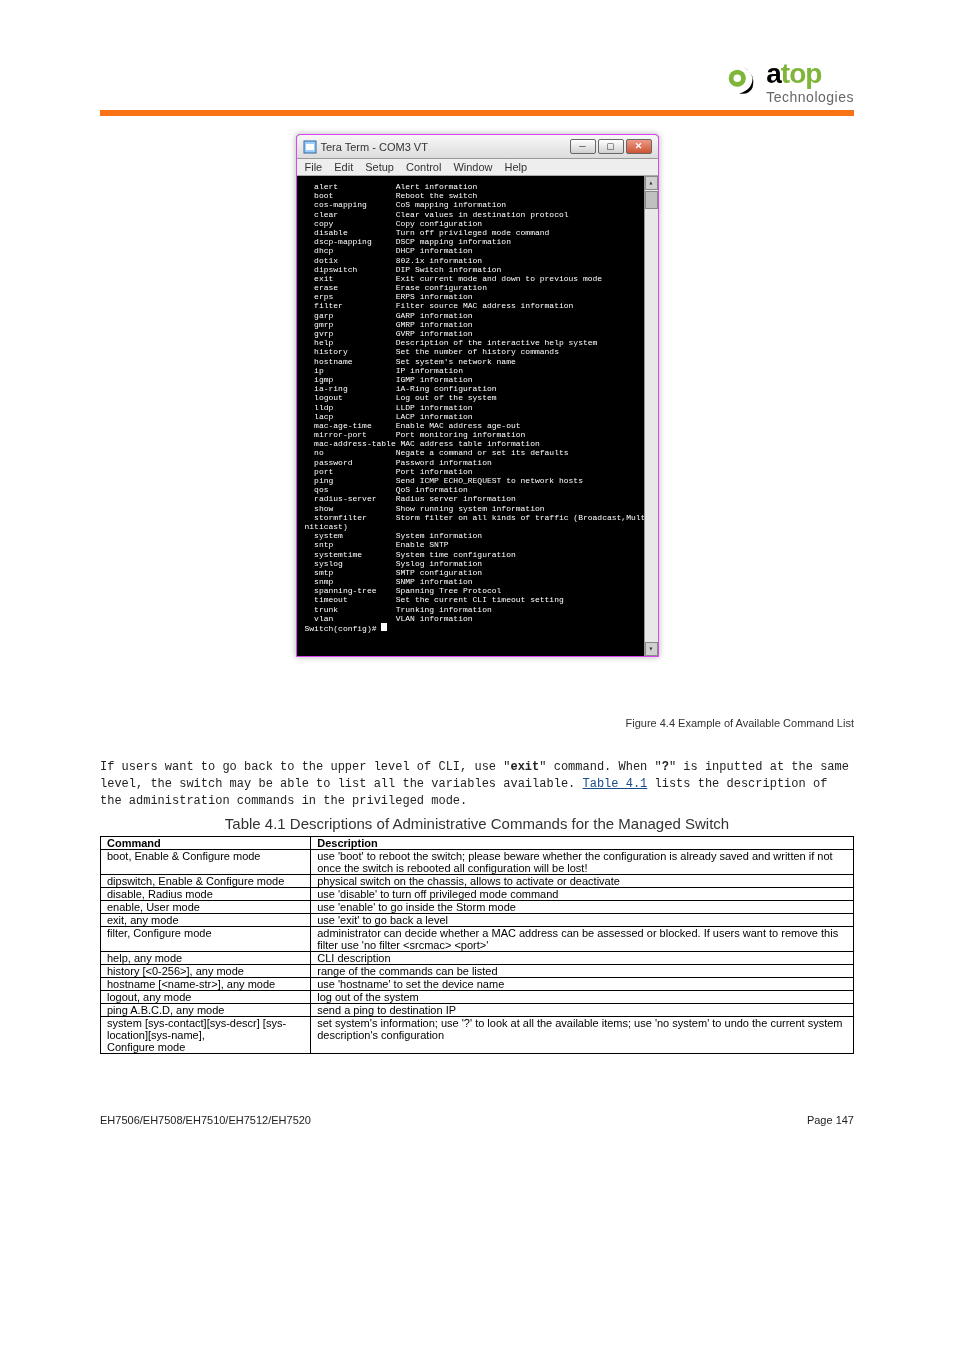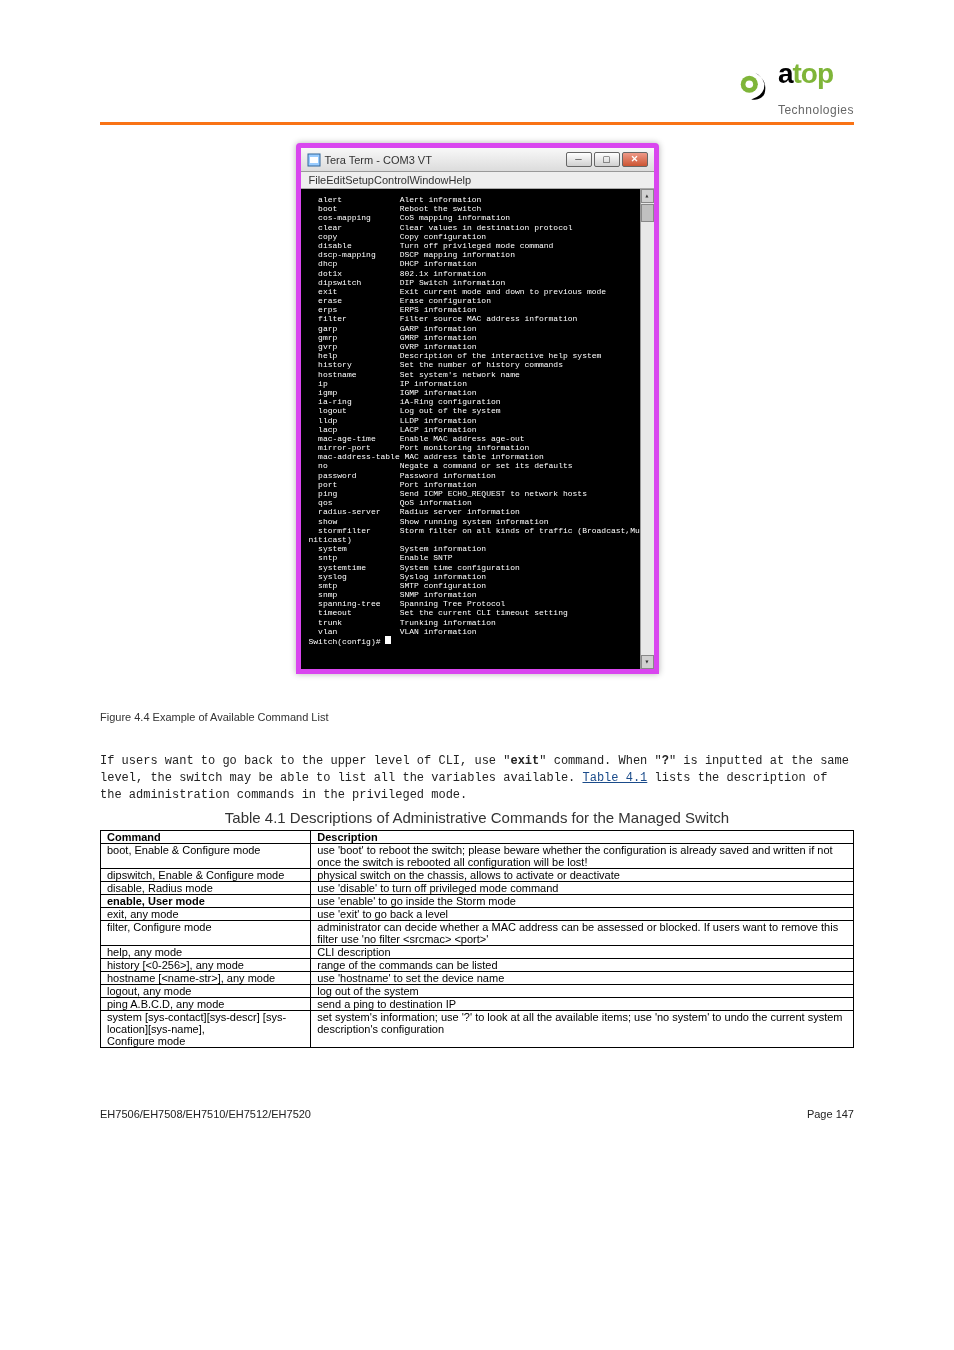--- a/index.html
+++ b/index.html
@@ -1,32 +1,32 @@
 <!DOCTYPE html>
 <html><head>
 <meta charset="utf-8">
 <style>
   * { box-sizing: border-box; margin: 0; padding: 0; }
   body { font-family: Arial, sans-serif; font-size: 12px; background: #fff; width: 954px; margin: 0 auto; padding: 60px 100px 40px; color: #000; }
-  .header { display: flex; justify-content: flex-end; border-bottom: 3px solid #f97316; padding-bottom: 6px; margin-bottom: 18px; }
+  .header { display: flex; justify-content: flex-end; border-bottom: 6px solid #f97316; padding-bottom: 6px; margin-bottom: 18px; }
   .logo { display: flex; align-items: center; gap: 4px; }
   .logo-mark { width: 38px; height: 38px; position: relative; }
   .logo-text-wrap { display: flex; flex-direction: column; line-height: 1; }
   .logo-main { font-size: 28px; font-weight: 700; color: #7fb539; letter-spacing: -1px; }
   .logo-main .black { color: #000; }
-  .logo-sub { font-size: 12px; color: #666; margin-top: 16px; letter-spacing: 0.5px; }
+  .logo-sub { font-size: 14px; color: #666; margin-top: 2px; letter-spacing: 0.5px; }
 
-  .terminal-window { width: 363px; margin: 0 auto 37px; border: 5px solid #d946ef; box-shadow: 0 0 6px rgba(0,0,0,0.3); background: #000; border-radius: 4px 4px 0 0; overflow: hidden; }
+  .terminal-window { width: 363px; margin: 0 auto 60px; border: 1px solid #d946ef; box-shadow: 0 0 6px rgba(0,0,0,0.3); background: #000; border-radius: 4px 4px 0 0; overflow: hidden; }
   .title-bar { background: linear-gradient(#f8f8f8,#dcdcdc); display: flex; align-items: center; padding: 4px 6px; font-size: 11px; color: #333; border-bottom: 1px solid #999; }
   .title-bar .icon { width: 14px; height: 14px; margin-right: 4px; }
   .title-bar .title { flex: 1; }
   .win-btns { display: flex; gap: 2px; }
   .win-btn { width: 26px; height: 15px; border: 1px solid #666; background: linear-gradient(#fff,#d0d0d0); border-radius: 2px; display: flex; align-items: center; justify-content: center; font-size: 9px; line-height: 1; }
   .win-btn.close { background: linear-gradient(#e98,#c53); color: #fff; font-weight: bold; }
-  .menu-bar { background: #eee; display: flex; padding: 2px 8px; font-size: 11px; color: #333; border-bottom: 1px solid #aaa; }
+  .menu-bar { background: #eee; display: flex; gap: 12px; padding: 2px 8px; font-size: 11px; color: #333; border-bottom: 1px solid #aaa; }
   .terminal-body { background: #000; color: #fff; font-family: "Courier New", monospace; font-size: 8px; padding: 6px 8px 4px; line-height: 1.15; white-space: pre; position: relative; min-height: 420px; }
   .scrollbar { position: absolute; right: 0; top: 0; bottom: 0; width: 14px; background: #e8e8e8; border-left: 1px solid #999; display: flex; flex-direction: column; }
   .scroll-arrow { height: 14px; background: #d0d0d0; border: 1px solid #888; display: flex; align-items: center; justify-content: center; font-size: 8px; color: #333; }
   .scroll-thumb { height: 18px; background: #c0c0c0; border: 1px solid #888; margin-top: 1px; }
   .term-line { display: block; }
   .cursor { display: inline-block; width: 6px; height: 8px; background: #fff; vertical-align: baseline; }
 
   .paragraph { margin: 24px 0 4px; font-size: 12px; line-height: 1.45; color: #222; font-family: Liberation Mono, monospace; }
   .table-link { text-decoration: underline; color: #1a4b8a; }
 
@@ -78,21 +78,21 @@
   <div class="terminal-body"><div id="term-lines"><span class="term-line">  alert            Alert information</span><span class="term-line">  boot             Reboot the switch</span><span class="term-line">  cos-mapping      CoS mapping information</span><span class="term-line">  clear            Clear values in destination protocol</span><span class="term-line">  copy             Copy configuration</span><span class="term-line">  disable          Turn off privileged mode command</span><span class="term-line">  dscp-mapping     DSCP mapping information</span><span class="term-line">  dhcp             DHCP information</span><span class="term-line">  dot1x            802.1x information</span><span class="term-line">  dipswitch        DIP Switch information</span><span class="term-line">  exit             Exit current mode and down to previous mode</span><span class="term-line">  erase            Erase configuration</span><span class="term-line">  erps             ERPS information</span><span class="term-line">  filter           Filter source MAC address information</span><span class="term-line">  garp             GARP information</span><span class="term-line">  gmrp             GMRP information</span><span class="term-line">  gvrp             GVRP information</span><span class="term-line">  help             Description of the interactive help system</span><span class="term-line">  history          Set the number of history commands</span><span class="term-line">  hostname         Set system's network name</span><span class="term-line">  ip               IP information</span><span class="term-line">  igmp             IGMP information</span><span class="term-line">  ia-ring          iA-Ring configuration</span><span class="term-line">  logout           Log out of the system</span><span class="term-line">  lldp             LLDP information</span><span class="term-line">  lacp             LACP information</span><span class="term-line">  mac-age-time     Enable MAC address age-out</span><span class="term-line">  mirror-port      Port monitoring information</span><span class="term-line">  mac-address-table MAC address table information</span><span class="term-line">  no               Negate a command or set its defaults</span><span class="term-line">  password         Password information</span><span class="term-line">  port             Port information</span><span class="term-line">  ping             Send ICMP ECHO_REQUEST to network hosts</span><span class="term-line">  qos              QoS information</span><span class="term-line">  radius-server    Radius server information</span><span class="term-line">  show             Show running system information</span><span class="term-line">  stormfilter      Storm filter on all kinds of traffic (Broadcast,Multicast,U</span><span class="term-line">niticast)</span><span class="term-line">  system           System information</span><span class="term-line">  sntp             Enable SNTP</span><span class="term-line">  systemtime       System time configuration</span><span class="term-line">  syslog           Syslog information</span><span class="term-line">  smtp             SMTP configuration</span><span class="term-line">  snmp             SNMP information</span><span class="term-line">  spanning-tree    Spanning Tree Protocol</span><span class="term-line">  timeout          Set the current CLI timeout setting</span><span class="term-line">  trunk            Trunking information</span><span class="term-line">  vlan             VLAN information</span></div><span>Switch(config)# </span><span class="cursor"></span>
     <div class="scrollbar">
       <div class="scroll-arrow">▴</div>
       <div class="scroll-thumb"></div>
       <div style="flex:1"></div>
       <div class="scroll-arrow">▾</div>
     </div>
   </div>
 </div>
 
-<div style="text-align:left; font-size:11px; color:#333; margin-bottom:30px;">Figure 4.4 Example of Available Command List</div>
+<div style="text-align:right; font-size:11px; color:#333; margin-bottom:30px;">Figure 4.4 Example of Available Command List</div>
 
 <div class="paragraph">
   <span>If users want to go back to the upper level of CLI, use "</span><b>exit</b><span>" command. When "</span><b>?</b><span>" is inputted at the same level, the switch may be able to list all the variables available. </span><span class="table-link">Table 4.1</span><span> lists the description of the administration commands in the privileged mode.</span>
 </div>
 
 <div class="caption">Table 4.1 Descriptions of Administrative Commands for the Managed Switch</div>
 <table class="cmd-table">
   <thead>
     <tr>
       <th>Command</th>
@@ -106,21 +106,21 @@
       </tr>
       <tr>
         <td style="white-space: pre-line;">dipswitch, Enable &amp; Configure mode</td>
         <td style="white-space: pre-line;">physical switch on the chassis, allows to activate or deactivate</td>
       </tr>
       <tr>
         <td style="white-space: pre-line;">disable, Radius mode</td>
         <td style="white-space: pre-line;">use 'disable' to turn off privileged mode command</td>
       </tr>
       <tr>
-        <td style="white-space: pre-line; font-weight: bold;">enable, User mode</td>
+        <td style="white-space: pre-line;">enable, User mode</td>
         <td style="white-space: pre-line;">use 'enable' to go inside the Storm mode</td>
       </tr>
       <tr>
         <td style="white-space: pre-line;">exit, any mode</td>
         <td style="white-space: pre-line;">use 'exit' to go back a level</td>
       </tr>
       <tr>
         <td style="white-space: pre-line;">filter, Configure mode</td>
         <td style="white-space: pre-line;">administrator can decide whether a MAC address can be assessed or blocked. If users want to remove this filter use 'no filter &lt;srcmac&gt; &lt;port&gt;'</td>
       </tr>

